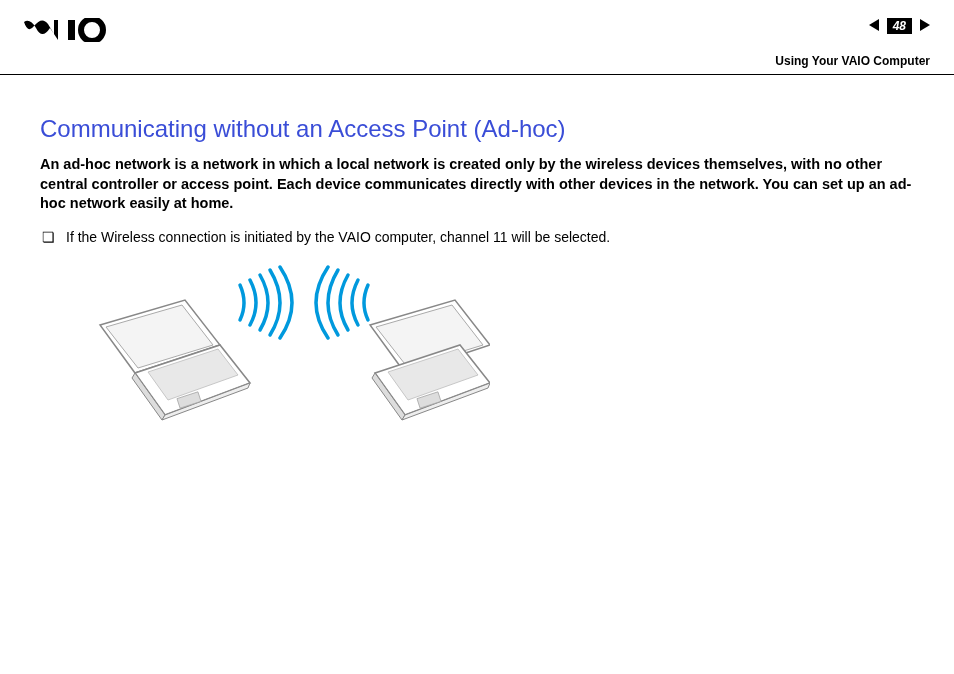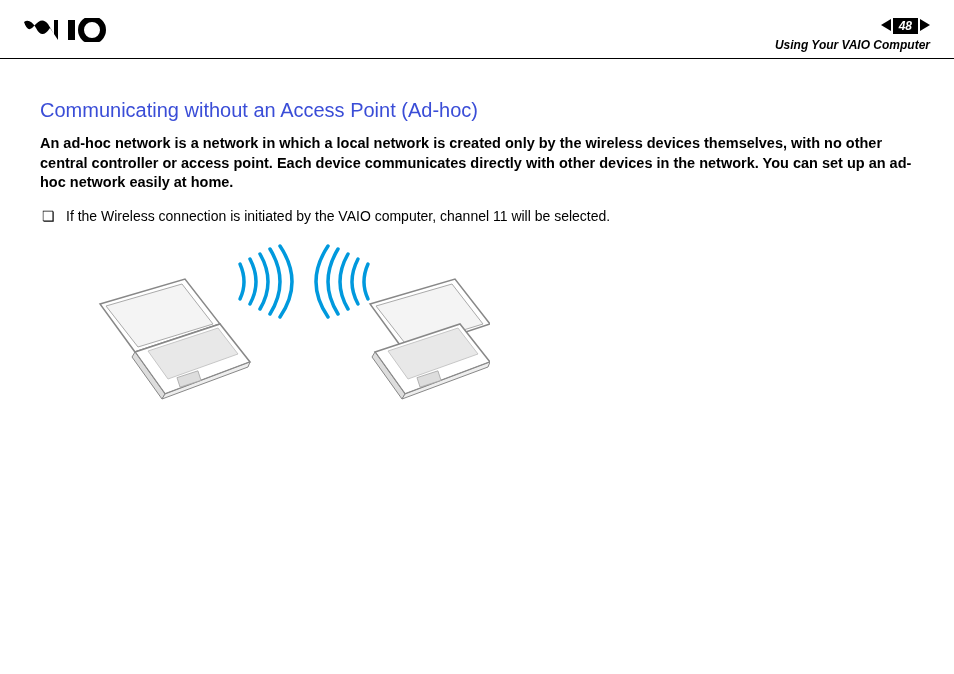--- a/index.html
+++ b/index.html
@@ -23,45 +23,44 @@
     }
     .header-right {
       text-align: right;
       font-size: 12px;
       font-weight: bold;
     }
     .page-nav {
       display: flex;
       align-items: center;
       justify-content: flex-end;
-      gap: 0;
-      margin-bottom: 4px;
+      gap: 6px;
+      margin-bottom: 20px;
     }
     .page-num {
       background: #000;
       color: #fff;
       padding: 1px 6px;
       font-style: italic;
       font-weight: bold;
       font-size: 12px;
     }
     .arrow-left, .arrow-right {
       display: inline-block;
     }
     .breadcrumb {
-      font-style: italic;
       font-weight: bold;
       font-size: 12px;
     }
     .content {
       padding: 40px 40px 20px 40px;
     }
     .title {
       color: #3a4dd7;
-      font-size: 20px;
+      font-size: 24px;
       font-weight: normal;
       margin-bottom: 12px;
     }
     .intro {
       font-size: 14.5px;
       line-height: 1.35;
       margin-bottom: 14px;
       font-weight: bold;
     }
     .bullet-list {

